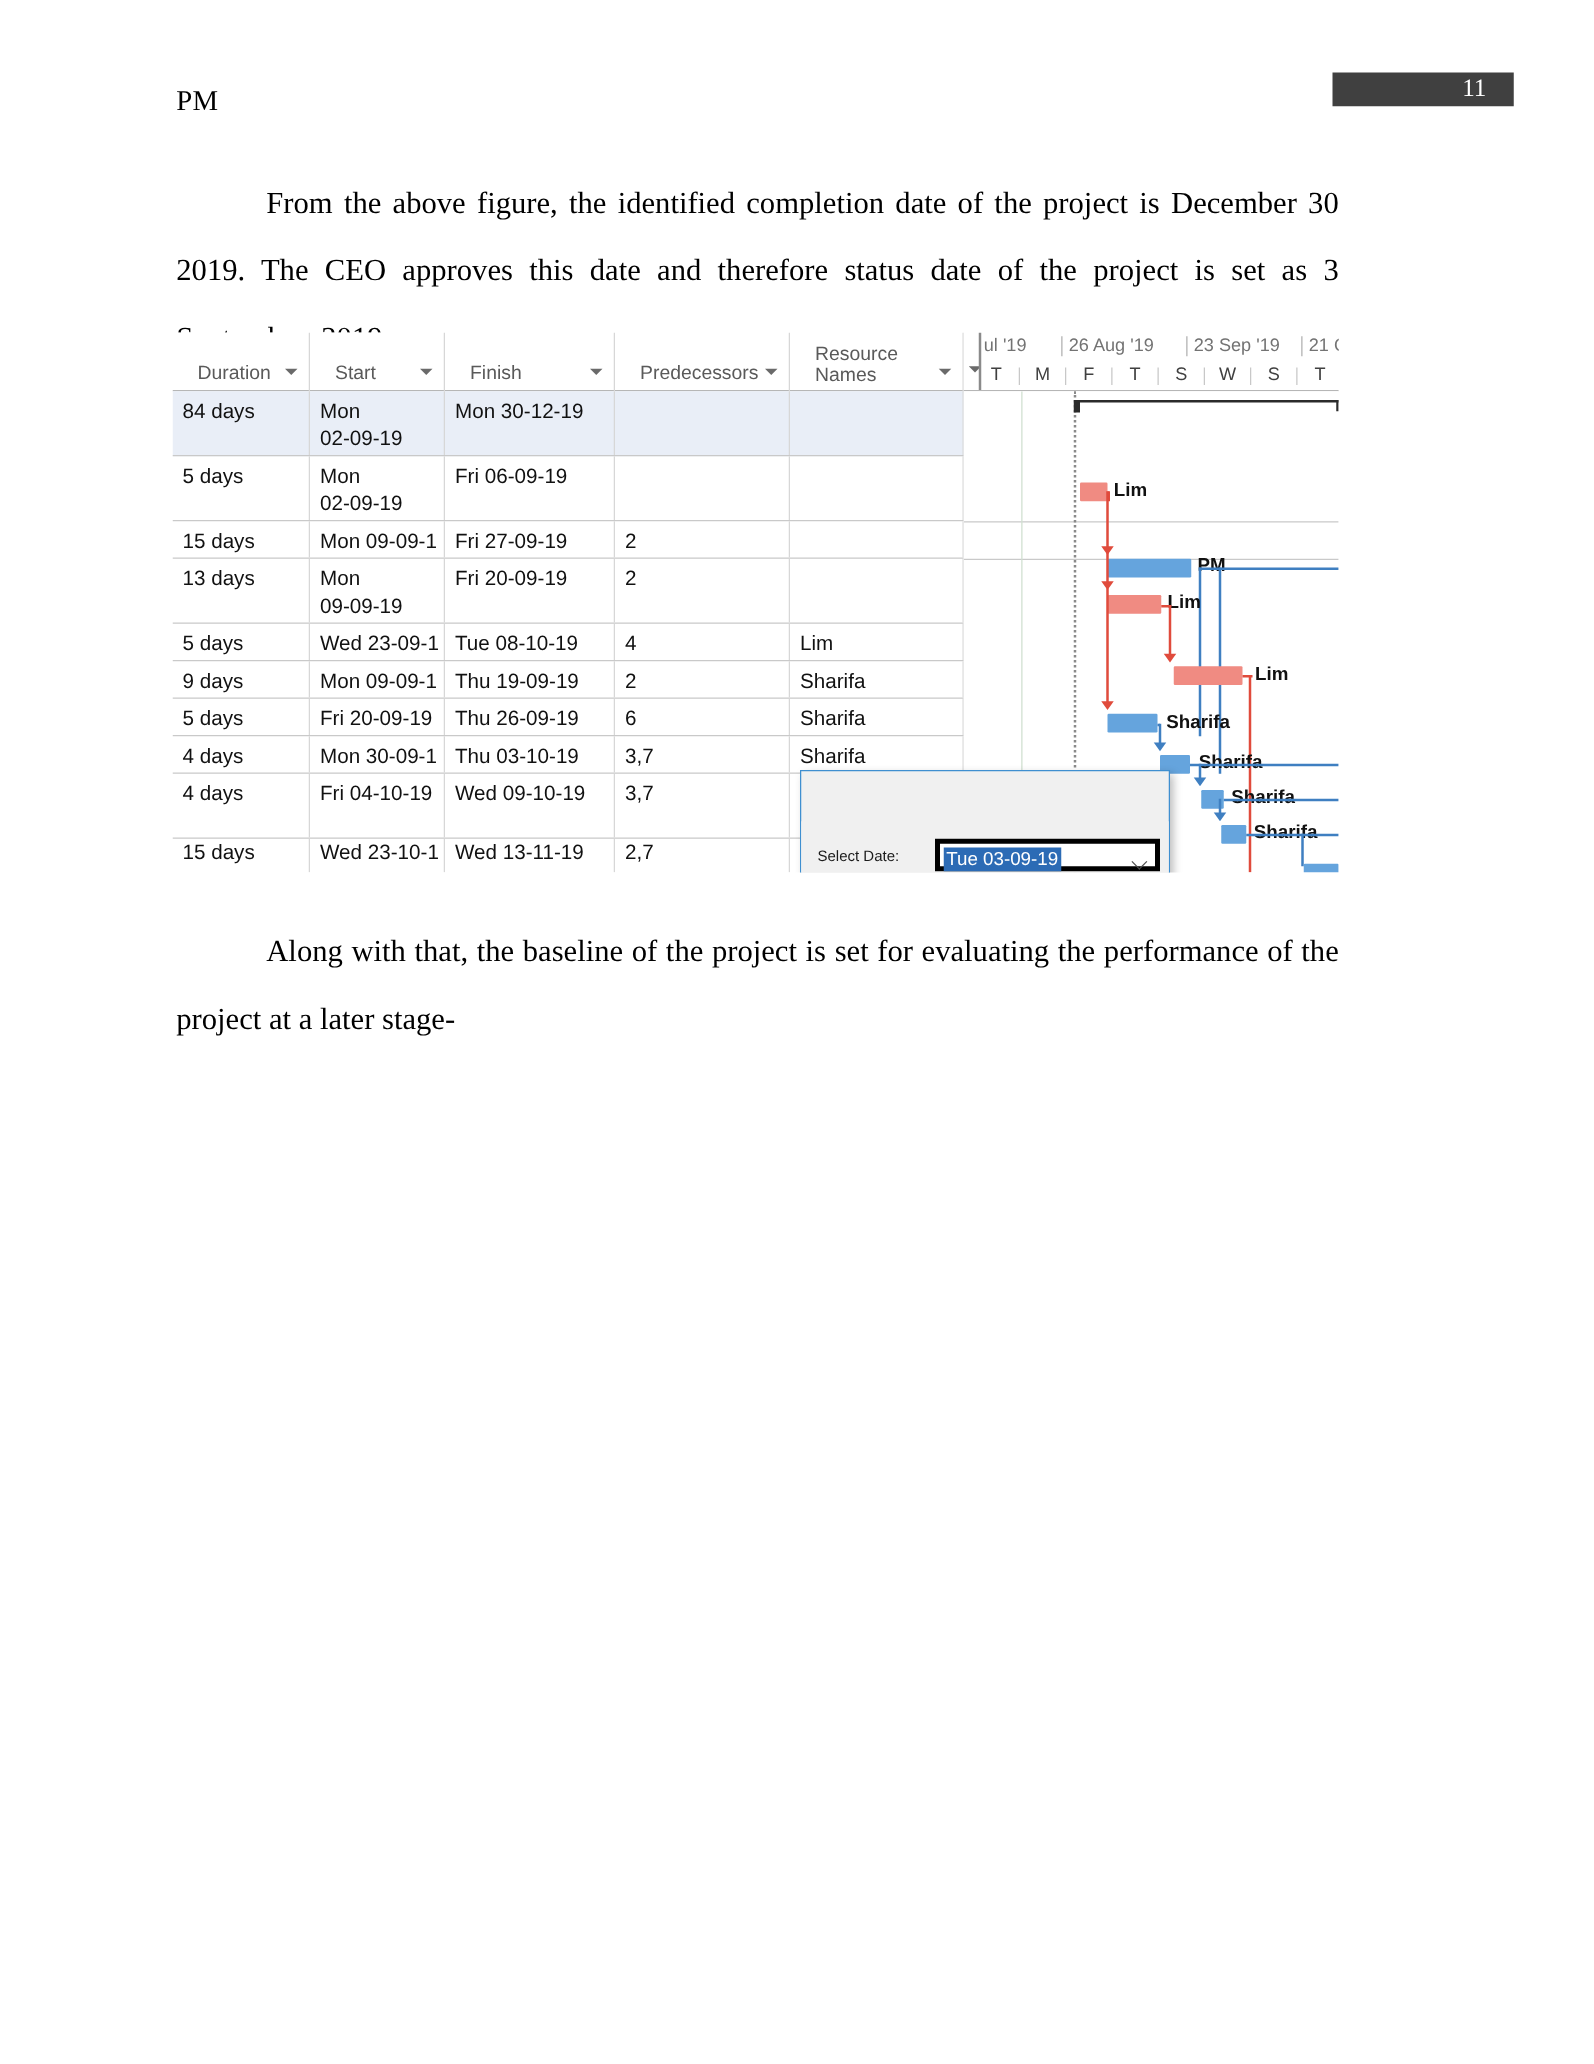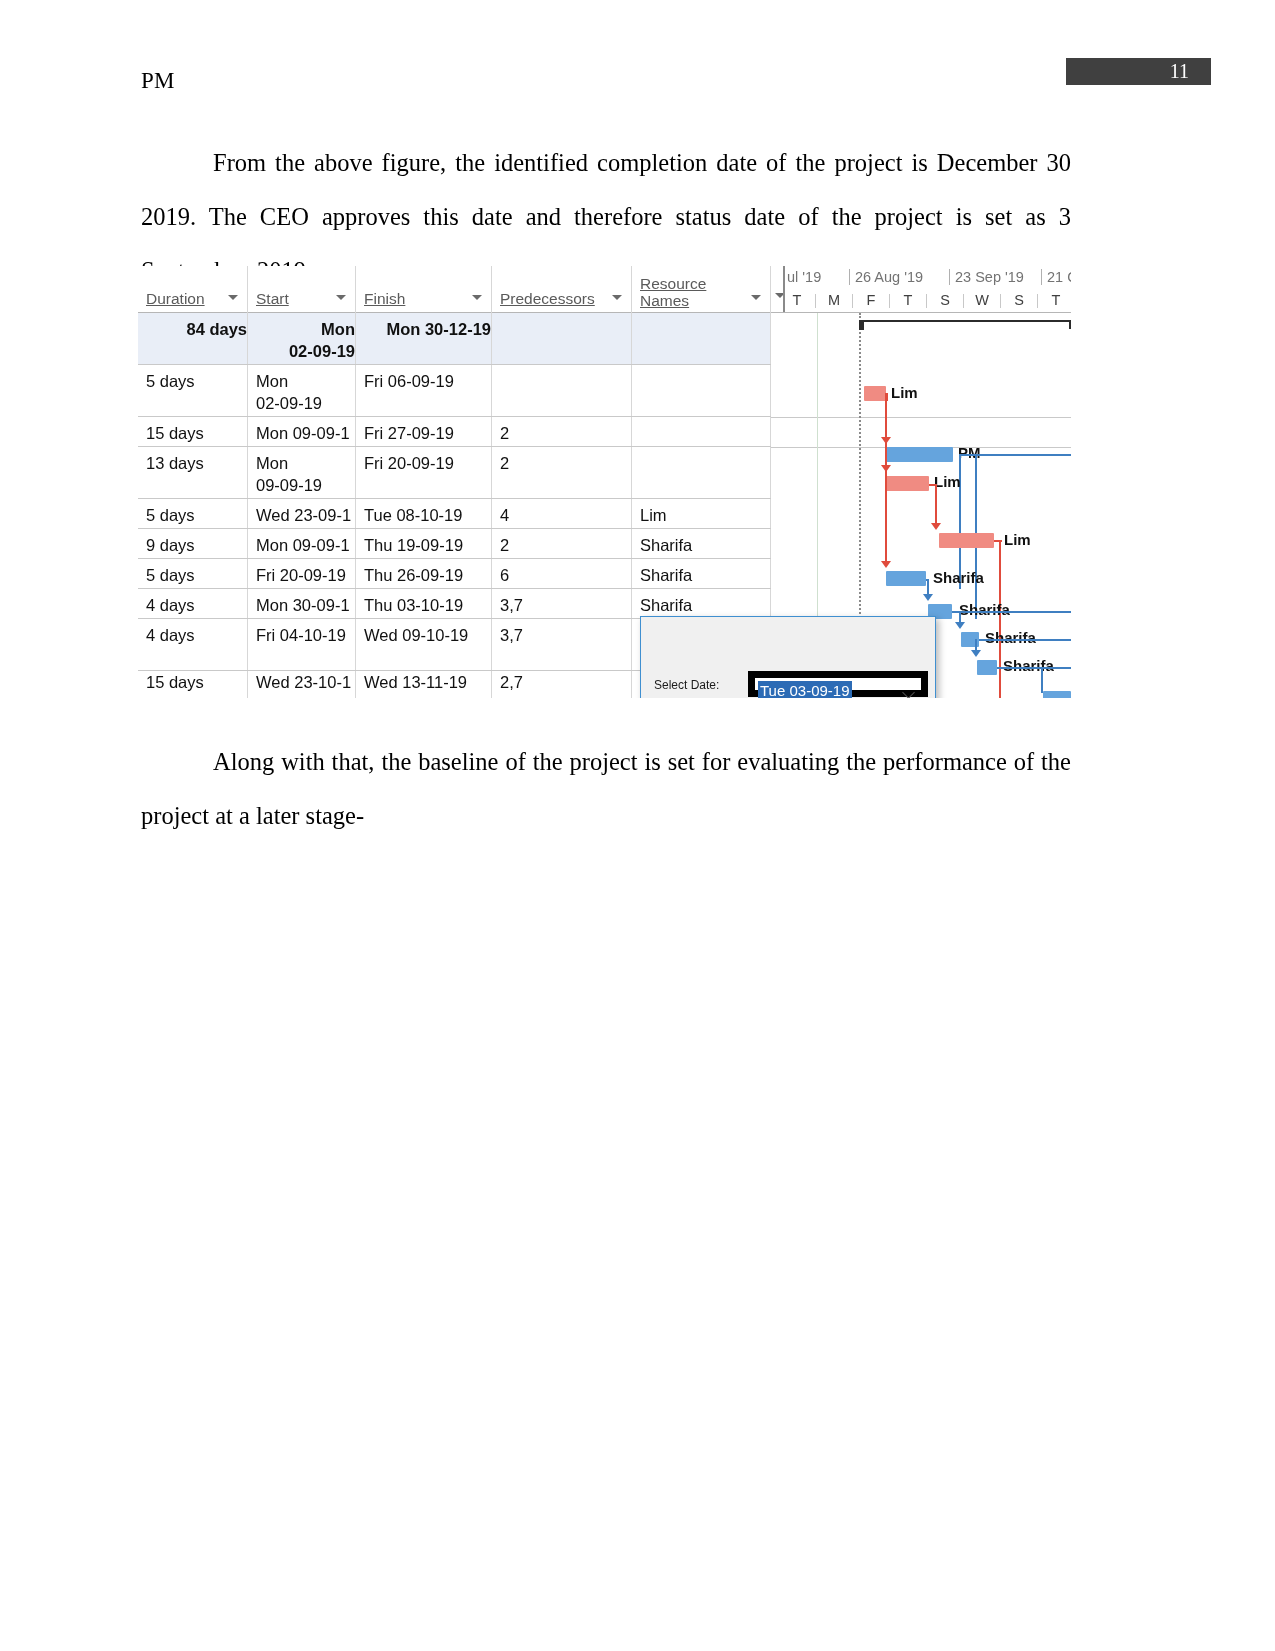--- a/index.html
+++ b/index.html
@@ -77,24 +77,23 @@
   }
   .col-head {
     position: absolute;
     top: 0; height: 47px;
     border-right: 1px solid #d7d7d7;
     color: #5a5a5a;
     font-size: 15.5px;
   }
   .col-head .ch-label {
     position: absolute;
-    left: 8px; bottom: 6px;
+    left: 20px; bottom: 6px;
     white-space: pre-line;
     line-height: 17px;
-    text-decoration: underline;
   }
   .col-head.two-line .ch-label { bottom: 4px; }
   .col-head .ch-arrow {
     position: absolute;
     right: 9px; bottom: 13px;
     width: 0; height: 0;
     border-left: 5px solid transparent;
     border-right: 5px solid transparent;
     border-top: 5px solid #6a6a6a;
   }
@@ -164,21 +163,21 @@
     position: absolute;
     top: 0; height: 100%;
     border-right: 1px solid #d7d7d7;
     font-size: 16.5px;
     color: #111;
     padding: 5px 0 0 8px;
     line-height: 22px;
     overflow: hidden;
     white-space: pre-line;
   }
-  .grid-row.summary .cell { font-weight: bold; text-align: right; }
+  .grid-row.summary .cell { font-weight: normal; }
   .grid-row.clipped { overflow: hidden; }
 
   
   .gantt {
     position: absolute;
     left: 633px; top: 47px;
     width: 300px; height: 385px;
     overflow: hidden;
     background: #ffffff;
   }
@@ -278,21 +277,21 @@
     position: absolute;
     left: 13px; top: 21px;
     font-size: 12px;
     color: #1b1b1b;
   }
   .date-combo {
     position: absolute;
     left: 107px; top: 14px;
     width: 180px; height: 26px;
     background: #ffffff;
-    border: 7px solid #000000;
+    border: 4px solid #000000;
   }
   .date-combo .value {
     position: absolute;
     left: 3px; top: 3px;
     padding: 0 2px;
     background: #2c6bb5;
     color: #ffffff;
     font-size: 15px;
     line-height: 19px;
   }

